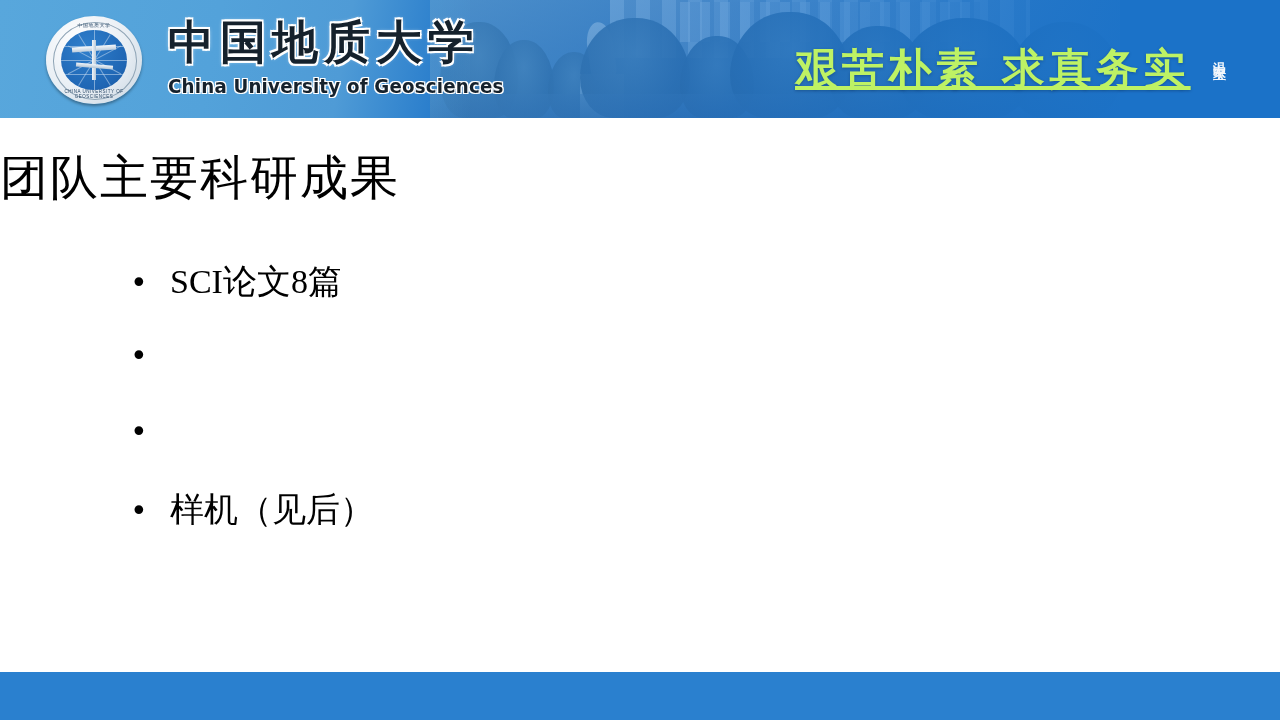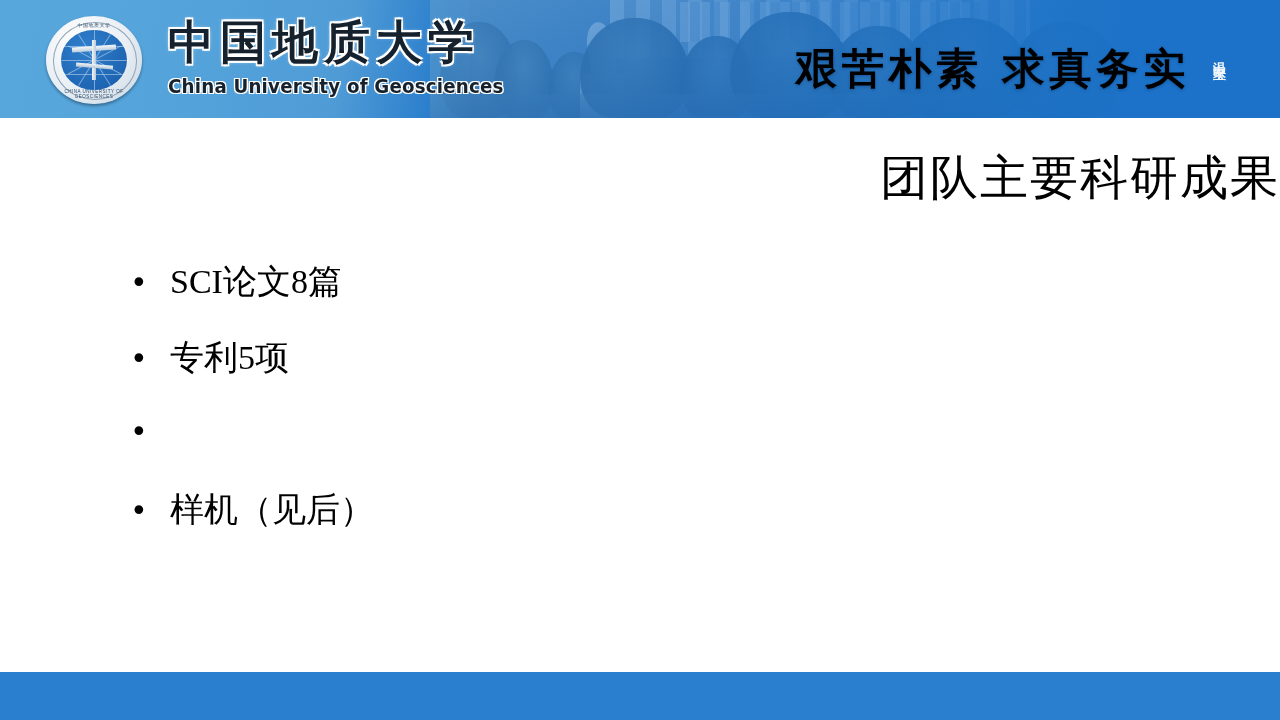--- a/index.html
+++ b/index.html
@@ -273,24 +273,25 @@
 
   
   .motto {
     position: absolute;
     left: 795px;
     top: 46px;
     font-family: "DejaVu Serif", serif;
     font-size: 42px;
     font-weight: 700;
     letter-spacing: 5px;
-    color: #000000;
+    color: #bef264;
     white-space: nowrap;
     line-height: 46px;
     text-shadow: 0 1px 3px rgba(10,50,100,.45);
+    text-decoration: underline;
   }
   .motto-sign {
     position: absolute;
     left: 1207px;
     top: 52px;
     width: 20px;
     font-family: "DejaVu Serif", serif;
     font-size: 13px;
     font-weight: 700;
     color: #ffffff;
@@ -300,21 +301,21 @@
     letter-spacing: 2px;
     opacity: .95;
   }
 
   
   .slide-title {
     position: absolute;
     left: 0;
     top: 148px;
     width: 1280px;
-    text-align: right;
+    text-align: left;
     font-family: "DejaVu Serif", serif;
     font-size: 48px;
     font-weight: 400;
     color: #000000;
     letter-spacing: 2px;
     line-height: 58px;
   }
 
   .bullet-list {
     position: absolute;
@@ -414,21 +415,20 @@
 
   <div class="bullet-list">
 
     <div class="bullet-item">
       <span class="bullet-marker">•</span>
       <span class="bullet-text">SCI论文8篇</span>
     </div>
 
     <div class="bullet-item">
       <span class="bullet-marker">•</span>
-      <span class="bullet-text">专利5项</span>
     </div>
 
     <div class="bullet-item">
       <span class="bullet-marker">•</span>
     </div>
 
     <div class="bullet-item">
       <span class="bullet-marker">•</span>
       <span class="bullet-text">样机（见后）</span>
     </div>

